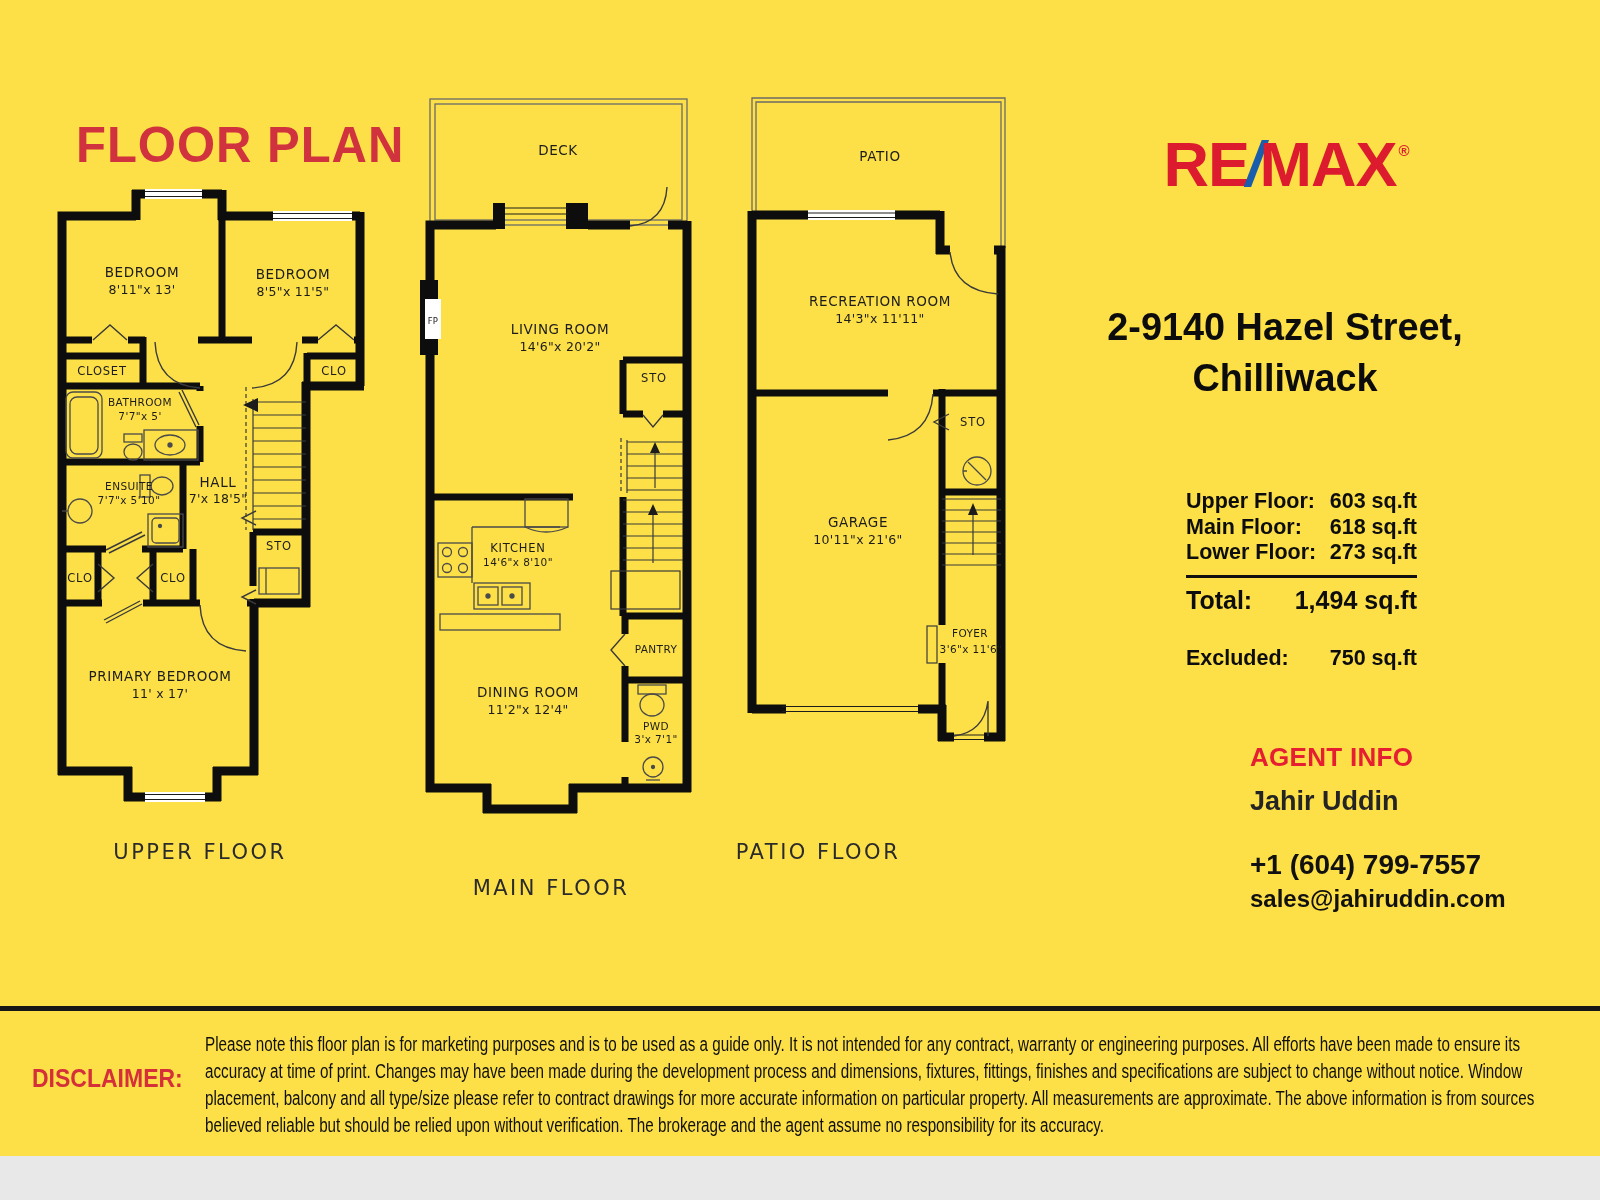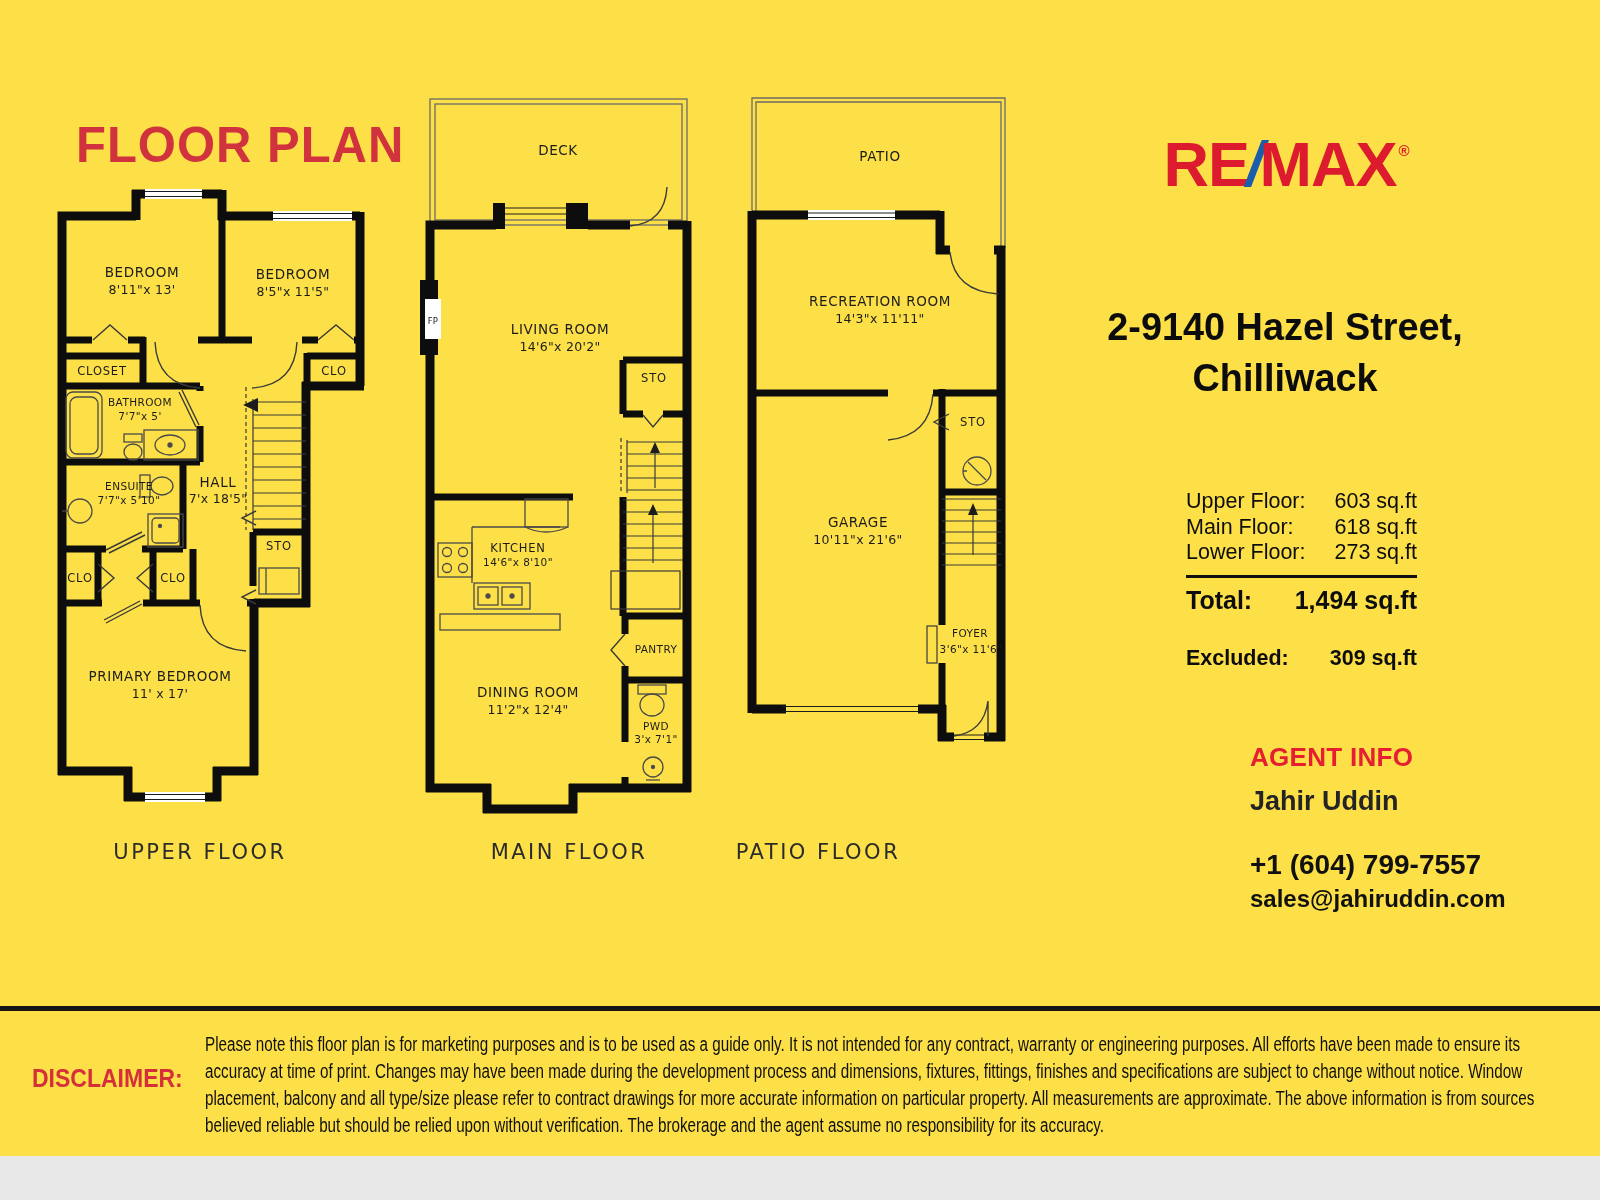--- a/index.html
+++ b/index.html
@@ -18,21 +18,21 @@
   .floor-label{top:840px;width:220px;text-align:center;font-family:"DejaVu Sans",sans-serif;
                font-size:21px;color:#2b2b2b;letter-spacing:2.5px;}
   .brand{left:1100px;top:128px;width:370px;text-align:center;}
   .brand-word{font-size:63px;font-weight:800;color:#dc1c2e;letter-spacing:-1px;white-space:nowrap;}
   .brand-word .slash{color:#1a5dad;font-style:italic;margin:0 -3px;}
   .brand-word .reg{font-size:15px;font-weight:700;position:relative;top:-30px;left:2px;}
   .brand-tag{font-size:30px;font-weight:700;color:#1a5dad;letter-spacing:0.5px;margin-top:0px;}
   .address{left:1090px;top:301px;width:390px;text-align:center;font-size:39px;font-weight:800;
            color:#0c0c0c;line-height:51px;transform:scaleX(0.97);transform-origin:center top;}
   .areas{left:1186px;top:489px;width:231px;color:#0d0d0d;}
-  .area-row{display:flex;justify-content:space-between;font-size:21.5px;font-weight:400;line-height:25.5px;}
+  .area-row{display:flex;justify-content:space-between;font-size:21.5px;font-weight:700;line-height:25.5px;}
   .area-rule{border-top:3px solid #101010;margin:9px 0 7px 0;}
   .area-total{display:flex;justify-content:space-between;font-size:25px;font-weight:700;line-height:30px;}
   .area-excluded{display:flex;justify-content:space-between;font-size:21.5px;font-weight:700;margin-top:31px;}
   .agent{left:1203px;top:742px;width:420px;margin-left:47px;}
   .agent-heading{font-size:26px;font-weight:800;color:#e61e32;letter-spacing:0.3px;margin-bottom:12px;}
   .agent-name{font-size:27px;font-weight:700;color:#242424;line-height:33px;}
   .agent-company{font-size:27px;font-weight:700;color:#242424;line-height:33px;}
   .agent-phone{font-size:28px;font-weight:700;color:#111;margin-top:30px;line-height:34px;}
   .agent-email{font-size:24px;font-weight:700;color:#111;line-height:34px;}
   .bottom-bar{left:0;top:1006px;width:1600px;height:5px;background:#161616;}
@@ -277,21 +277,21 @@
         <text class="room-small" x="243" y="341">STO</text>
         <text class="room-name" x="128" y="442">GARAGE</text>
         <text class="room-dims" x="128" y="459">10'11"x 21'6"</text>
         <text class="room-tiny" x="240" y="552">FOYER</text>
         <text class="room-tiny" x="241" y="568">3'6"x 11'6"</text>
       </g>
     </svg>
   </figure>
 
   <div class="abs floor-label" style="left:90px;">UPPER FLOOR</div>
-  <div class="abs floor-label" style="left:459px;">MAIN FLOOR</div>
+  <div class="abs floor-label" style="left:441px;margin-top:36px;">MAIN FLOOR</div>
   <div class="abs floor-label" style="left:708px;">PATIO FLOOR</div>
 
   <div class="abs brand">
     <div class="brand-word"><span>RE</span><span class="slash">/</span><span>MAX</span><span class="reg">®</span></div>
   </div>
 
   <div class="abs address">
     <div>2-9140 Hazel Street,</div>
     <div>Chilliwack</div>
   </div>
@@ -309,21 +309,21 @@
       <span>Lower Floor:</span>
       <span>273 sq.ft</span>
     </div>
     <div class="area-rule"></div>
     <div class="area-total">
       <span>Total:</span>
       <span>1,494 sq.ft</span>
     </div>
     <div class="area-excluded">
       <span>Excluded:</span>
-      <span>309 sq.ft</span>
+      <span>750 sq.ft</span>
     </div>
   </div>
 
   <div class="abs agent">
     <div class="agent-heading">AGENT INFO</div>
     <div class="agent-name">Jahir Uddin</div>
     <div class="agent-phone">+1 (604) 799-7557</div>
     <div class="agent-email">sales@jahiruddin.com</div>
   </div>
 

